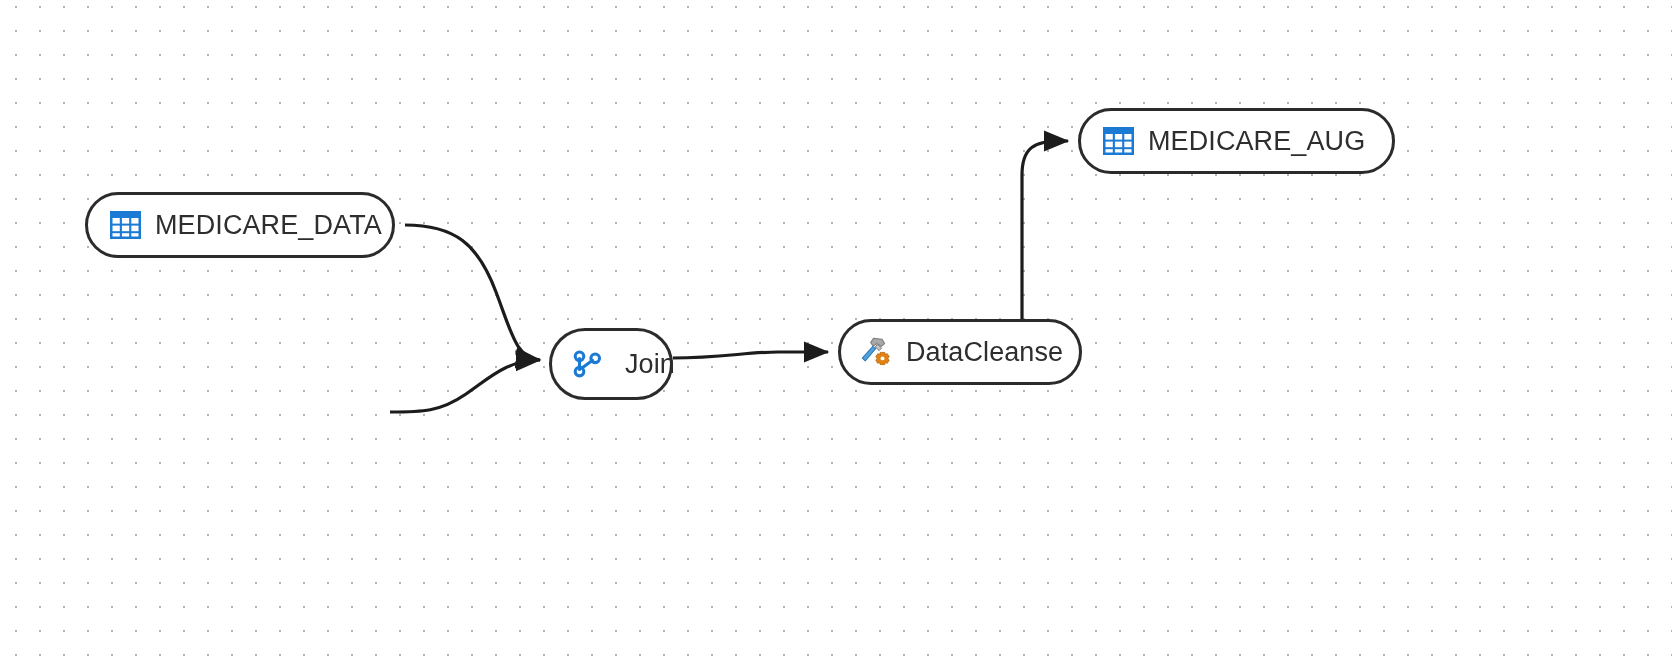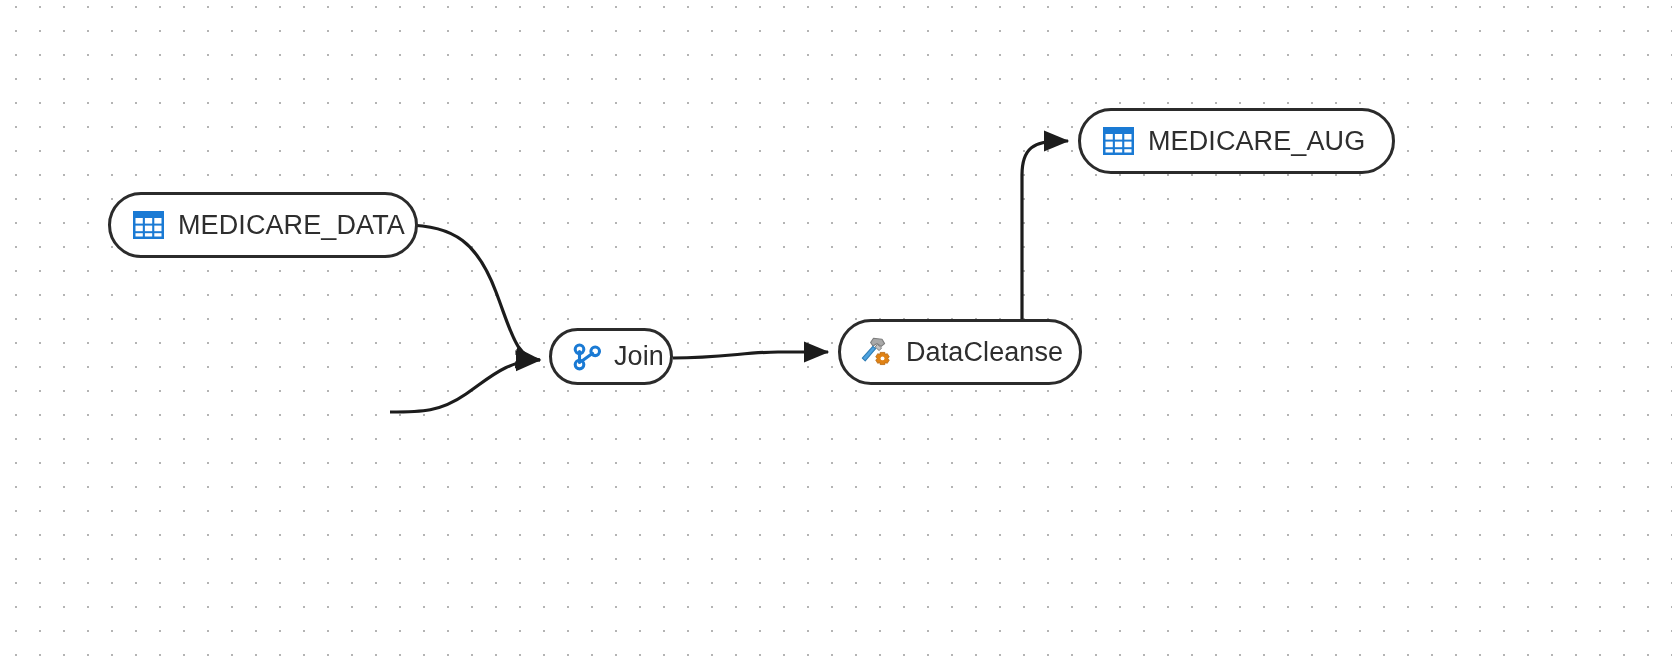--- a/index.html
+++ b/index.html
@@ -53,23 +53,23 @@
     letter-spacing: 0.1px;
   }
 
   .node-icon {
     display: block;
     flex: 0 0 auto;
     line-height: 0;
   }
 
   
-  #node-medicare-data { left: 108px;  top: 192px; width: 310px; height: 66px; }
+  #node-medicare-data { left: 85px;  top: 192px; width: 310px; height: 66px; }
   #node-states        { left: 212px; top: 381px; width: 178px; height: 63px; }
-  #node-join          { left: 549px; top: 328px; width: 124px; height: 57px; padding: 6px 20px; gap: 12px; }
+  #node-join          { left: 549px; top: 328px; width: 124px; height: 72px; padding: 6px 20px; gap: 23px; }
   #node-datacleanse   { left: 838px; top: 319px; width: 244px; height: 66px; padding: 0 18px; gap: 13px; }
   #node-medicare-aug  { left: 1078px; top: 108px; width: 317px; height: 66px; }
 </style>
 </head>
 <body>
 
 <div id="canvas">
 
   <svg id="edges" width="1672" height="660" viewBox="0 0 1672 660" xmlns="http://www.w3.org/2000/svg">
     <defs>

